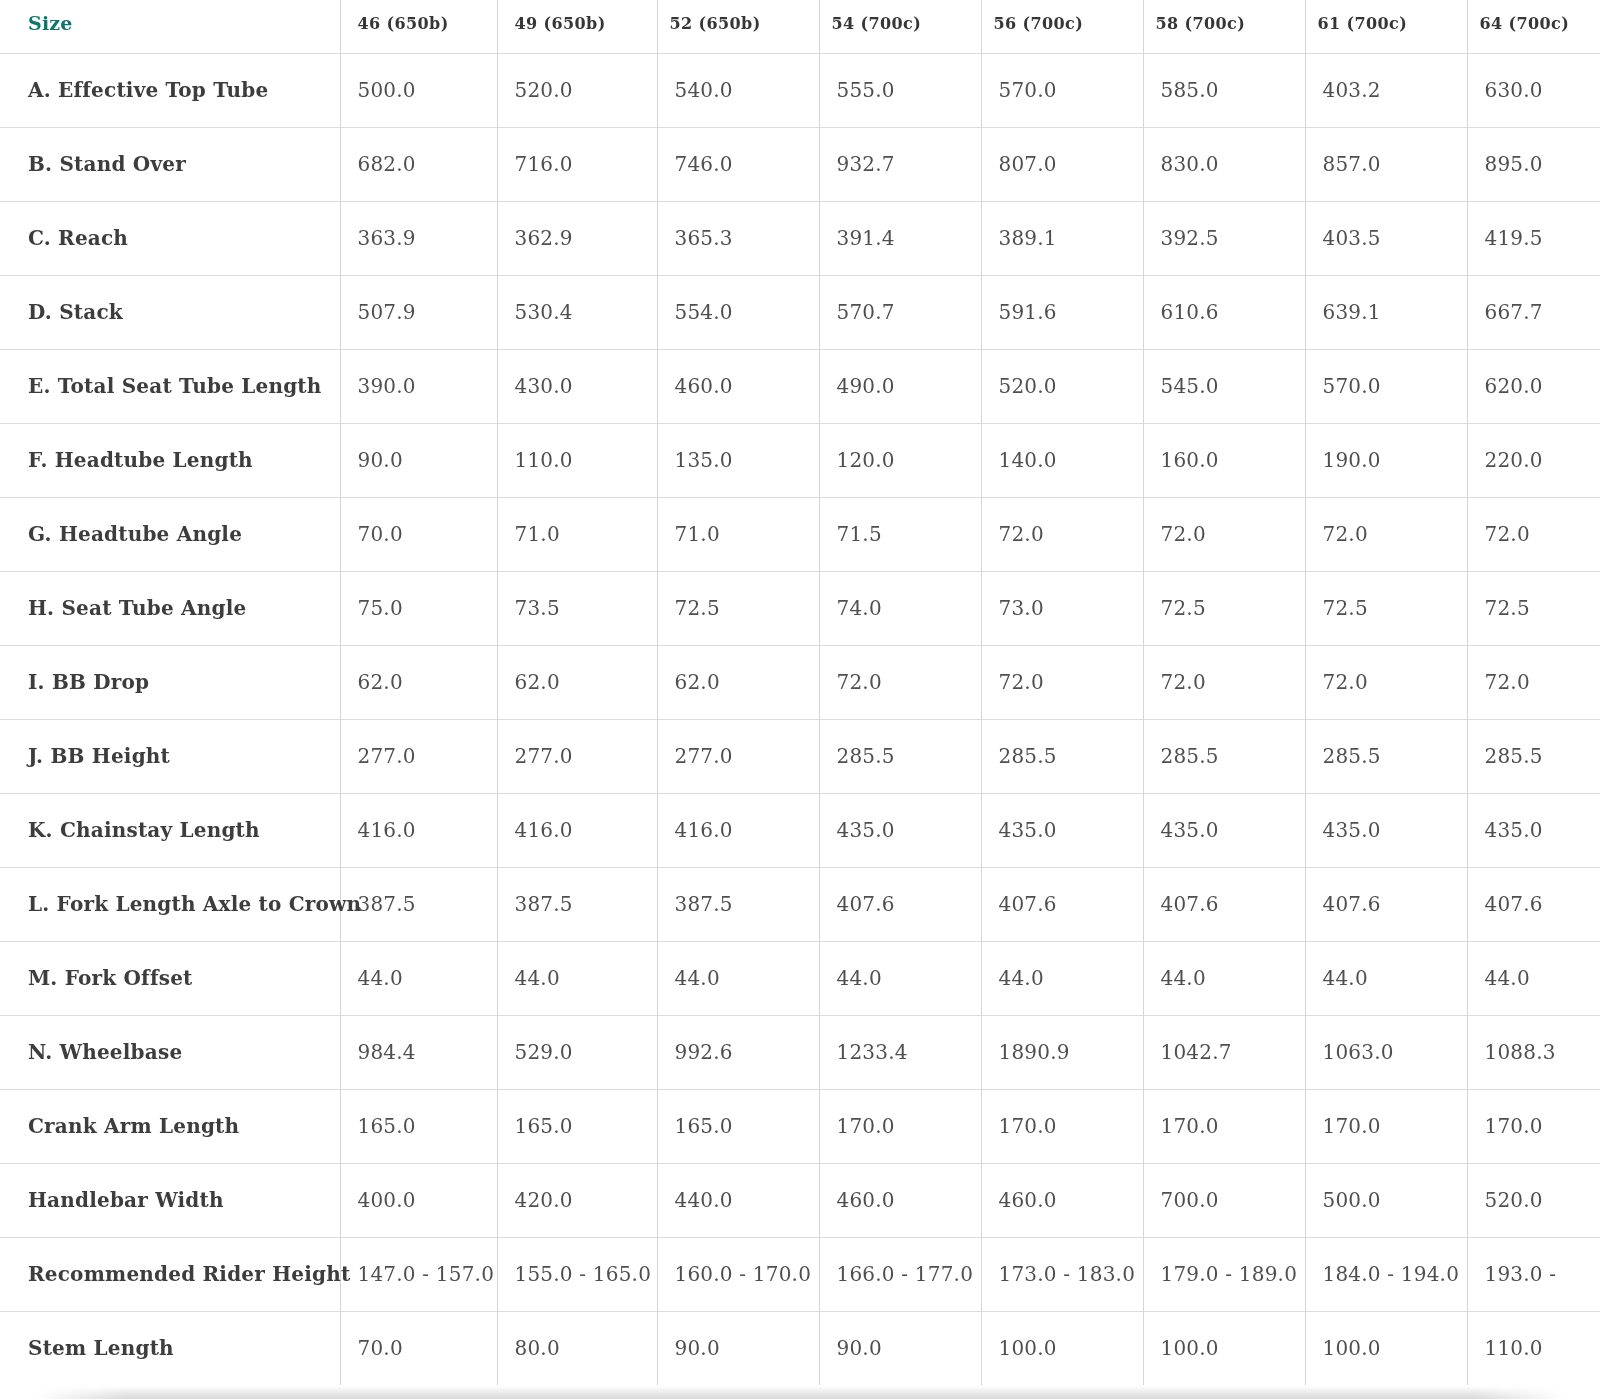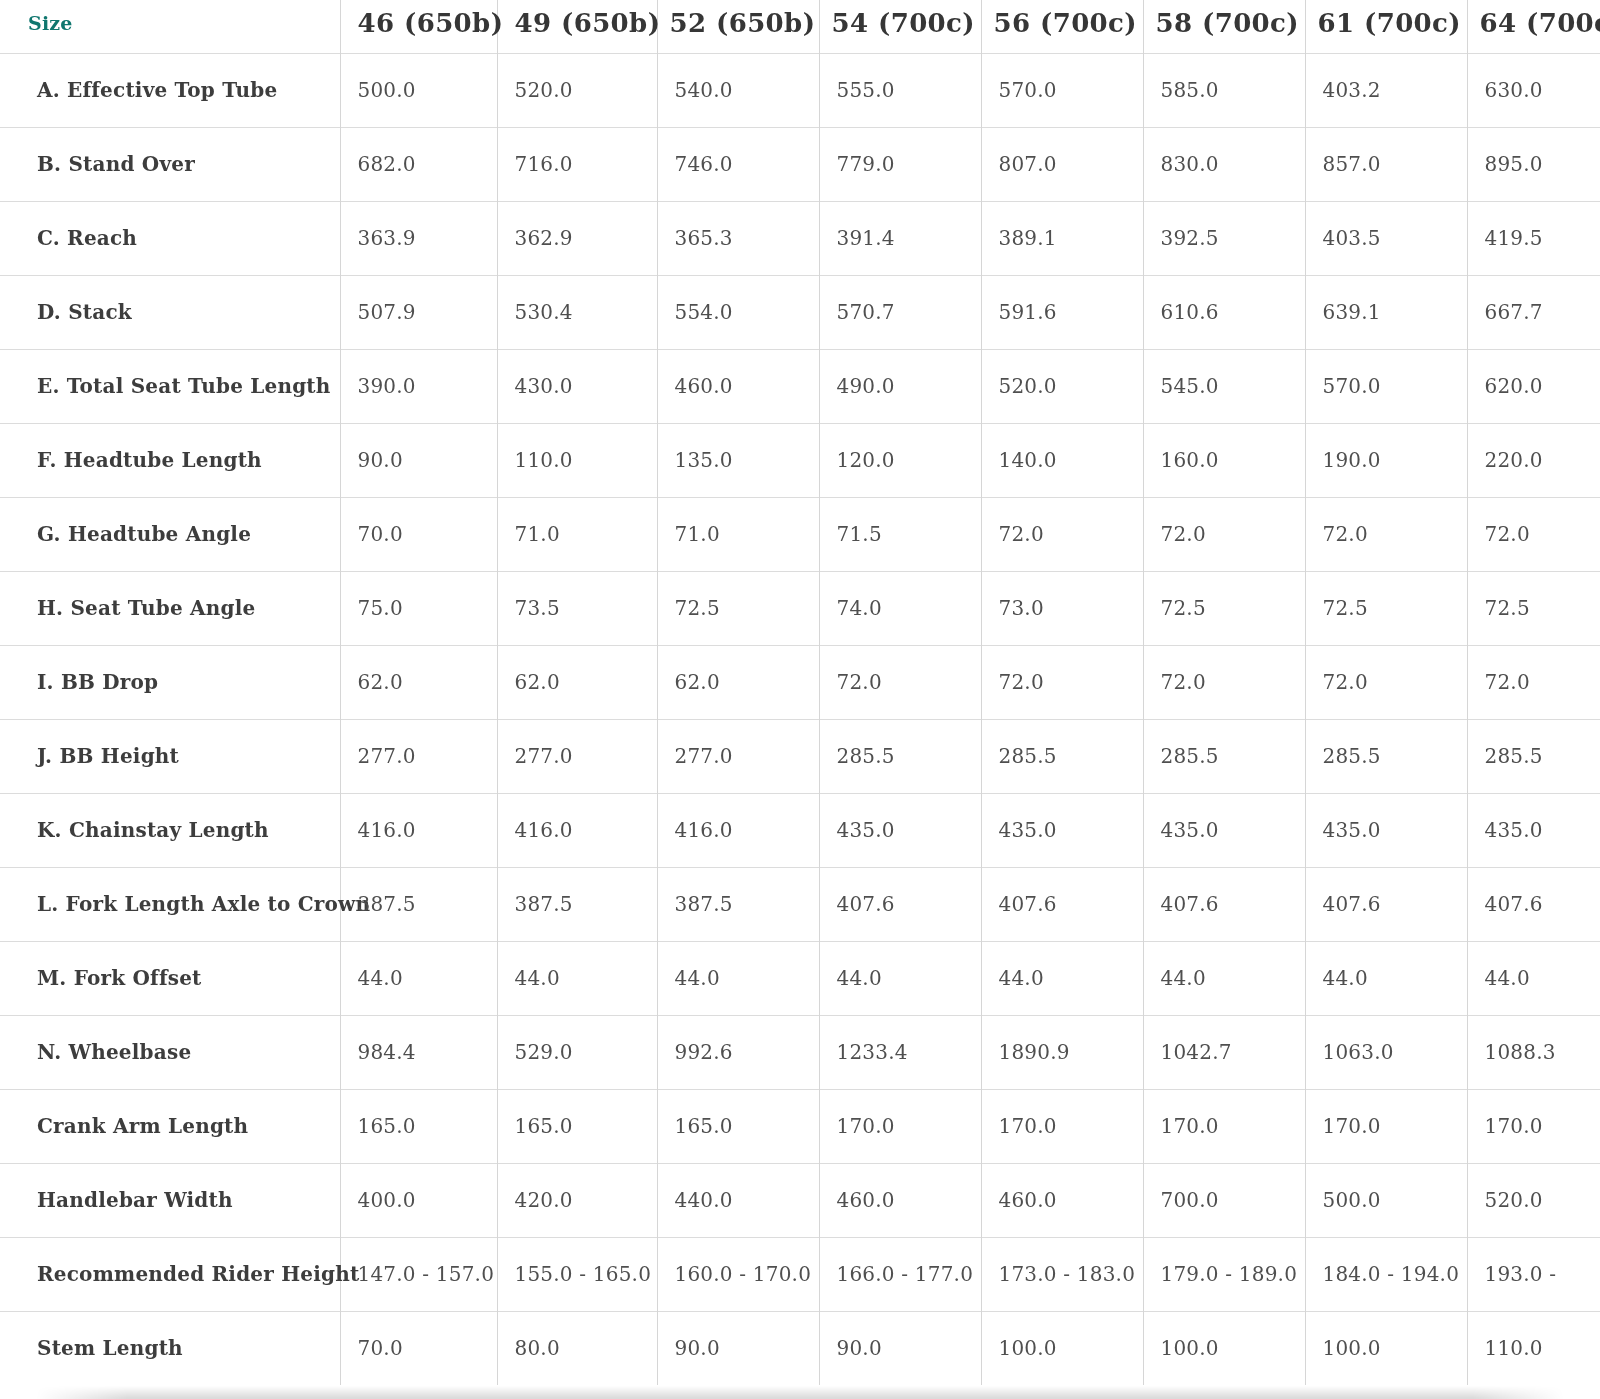--- a/index.html
+++ b/index.html
@@ -38,21 +38,21 @@
     border-left: 1px solid #d6d6d6;
   }
   
   table.geo tbody tr td {
     border-top: 1px solid #dcdcdc;
   }
 
   table.geo thead th {
     height: 53px;
     font-weight: 700;
-    font-size: 26px;
+    font-size: 16px;
     letter-spacing: 0.4px;
     color: #363636;
     padding: 0 0 6px 17px;
   }
   table.geo thead th.size-th {
     font-size: 19px;
     letter-spacing: 0.2px;
     padding-left: 28px;
     color: #0f766e;
   }
@@ -62,21 +62,21 @@
     font-weight: 400;
     letter-spacing: 0.2px;
     color: #4f4f4f;
     padding: 0 0 0 17px;
   }
   table.geo tbody td.row-label {
     font-weight: 700;
     font-size: 20px;
     color: #3d3d3d;
     letter-spacing: 0.2px;
-    padding-left: 37px;
+    padding-left: 28px;
   }
   .bottom-shadow {
     position: absolute;
     left: 36px;
     right: 36px;
     bottom: 0;
     height: 13px;
     background: linear-gradient(to bottom, rgba(0,0,0,0) 0%, rgba(0,0,0,0.14) 90%);
     -webkit-mask-image: linear-gradient(to right, transparent 0%, #000 6%, #000 94%, transparent 100%);
     mask-image: linear-gradient(to right, transparent 0%, #000 6%, #000 94%, transparent 100%);
@@ -111,21 +111,21 @@
           <td>570.0</td>
           <td>585.0</td>
           <td>403.2</td>
           <td>630.0</td>
         </tr>
         <tr>
           <td class="row-label">B. Stand Over</td>
           <td>682.0</td>
           <td>716.0</td>
           <td>746.0</td>
-          <td>779.0</td>
+          <td>932.7</td>
           <td>807.0</td>
           <td>830.0</td>
           <td>857.0</td>
           <td>895.0</td>
         </tr>
         <tr>
           <td class="row-label">C. Reach</td>
           <td>363.9</td>
           <td>362.9</td>
           <td>365.3</td>

